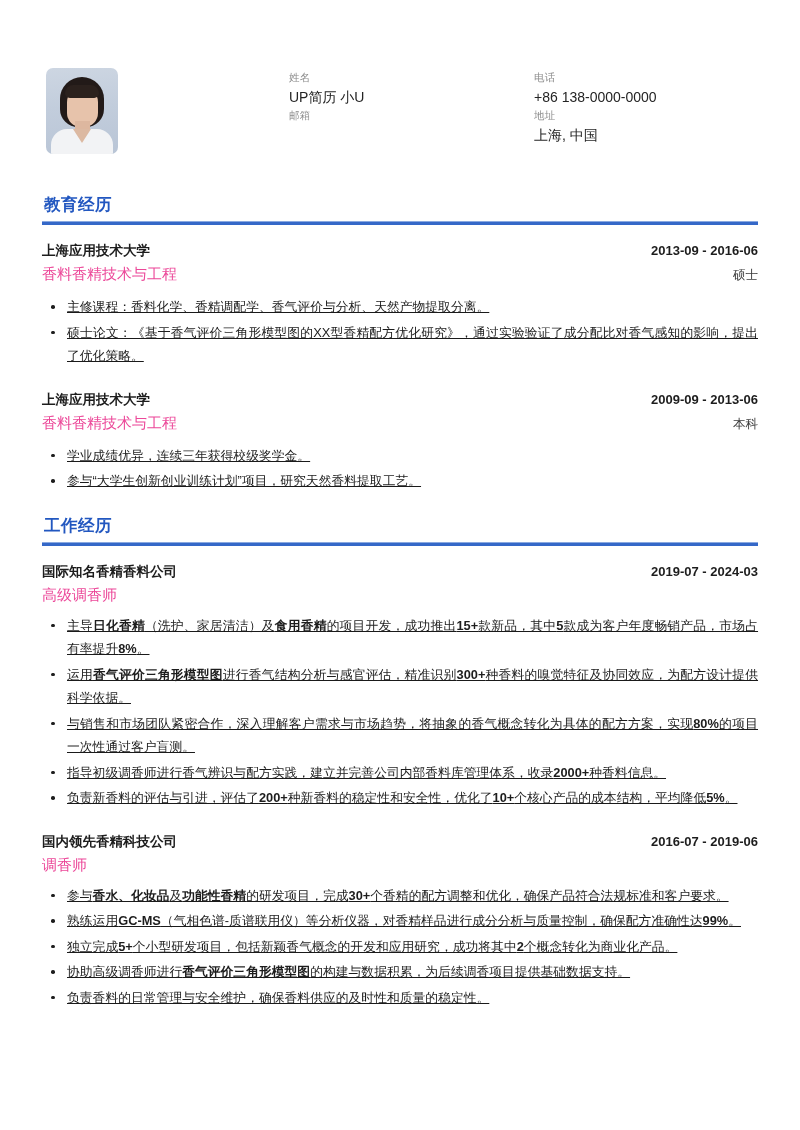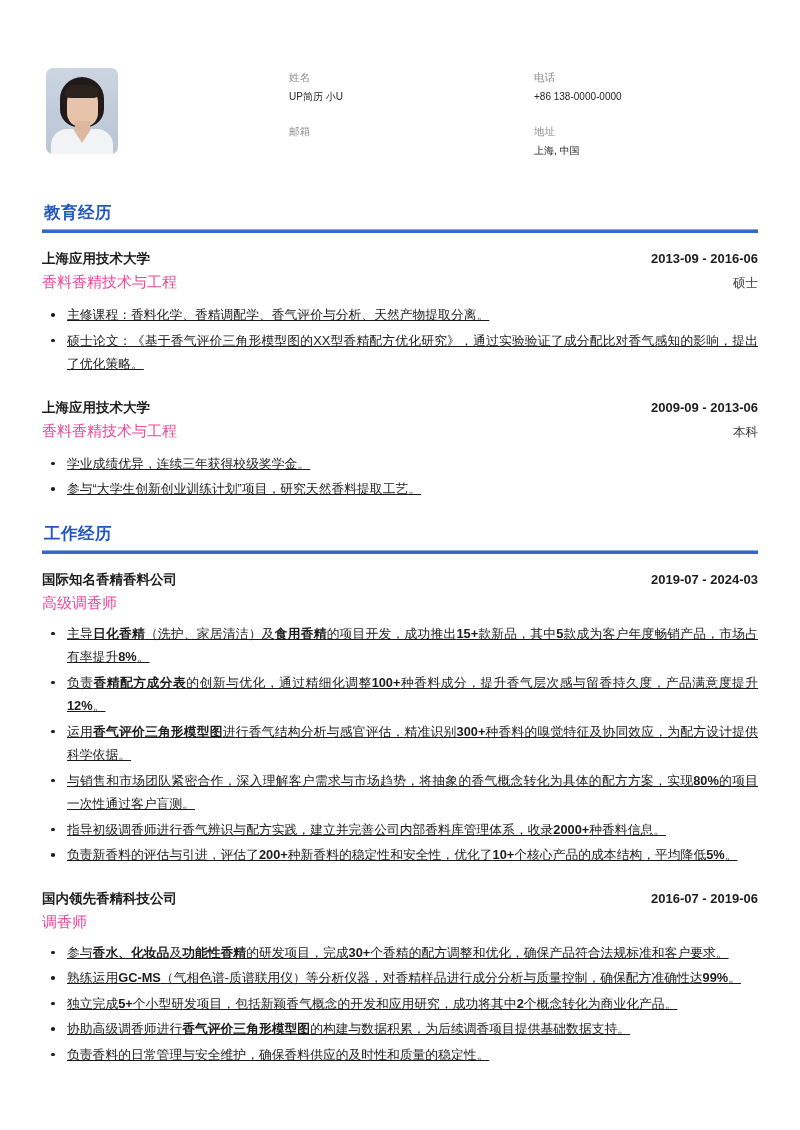--- a/index.html
+++ b/index.html
@@ -100,32 +100,31 @@
     margin-left: -9px;
     border-left: 9px solid transparent;
     border-right: 9px solid transparent;
     border-top: 14px solid #dcb9a2;
   }
 
   .contact-grid {
     flex: 1 1 auto;
     display: grid;
     grid-template-columns: 245px 1fr;
-    row-gap: 16px;
     padding-left: 171px;
     padding-top: 2px;
   }
   .c-label {
     font-size: 10.5px;
     color: #8d8d8d;
     line-height: 15px;
     letter-spacing: .2px;
   }
   .c-value {
-    font-size: 10px;
+    font-size: 14px;
     color: #242424;
     line-height: 22px;
     margin-top: 1px;
   }
 
   
   .section { margin-top: 22px; }
   .section-title {
     font-size: 16.5px;
     font-weight: bold;
@@ -277,21 +276,20 @@
           <div class="entry-row">
             <div class="org">国际知名香精香料公司</div>
             <div class="date">2019-07 - 2024-03</div>
           </div>
           <div class="entry-row entry-sub-row">
             <div class="sub">高级调香师</div>
             <div class="meta"></div>
           </div>
           <ul class="bullets">
             <li><span>主导</span><b>日化香精</b><span>（洗护、家居清洁）及</span><b>食用香精</b><span>的项目开发，成功推出</span><b>15+</b><span>款新品，其中</span><b>5</b><span>款成为客户年度畅销产品，市场占有率提升</span><b>8%</b><span>。</span></li>
-            <li><span>负责</span><b>香精配方成分表</b><span>的创新与优化，通过精细化调整</span><b>100+</b><span>种香料成分，提升香气层次感与留香持久度，产品满意度提升</span><b>12%</b><span>。</span></li>
             <li><span>运用</span><b>香气评价三角形模型图</b><span>进行香气结构分析与感官评估，精准识别</span><b>300+</b><span>种香料的嗅觉特征及协同效应，为配方设计提供科学依据。</span></li>
             <li><span>与销售和市场团队紧密合作，深入理解客户需求与市场趋势，将抽象的香气概念转化为具体的配方方案，实现</span><b>80%</b><span>的项目一次性通过客户盲测。</span></li>
             <li><span>指导初级调香师进行香气辨识与配方实践，建立并完善公司内部香料库管理体系，收录</span><b>2000+</b><span>种香料信息。</span></li>
             <li><span>负责新香料的评估与引进，评估了</span><b>200+</b><span>种新香料的稳定性和安全性，优化了</span><b>10+</b><span>个核心产品的成本结构，平均降低</span><b>5%</b><span>。</span></li>
           </ul>
         </div>
         <div class="entry">
           <div class="entry-row">
             <div class="org">国内领先香精科技公司</div>
             <div class="date">2016-07 - 2019-06</div>

